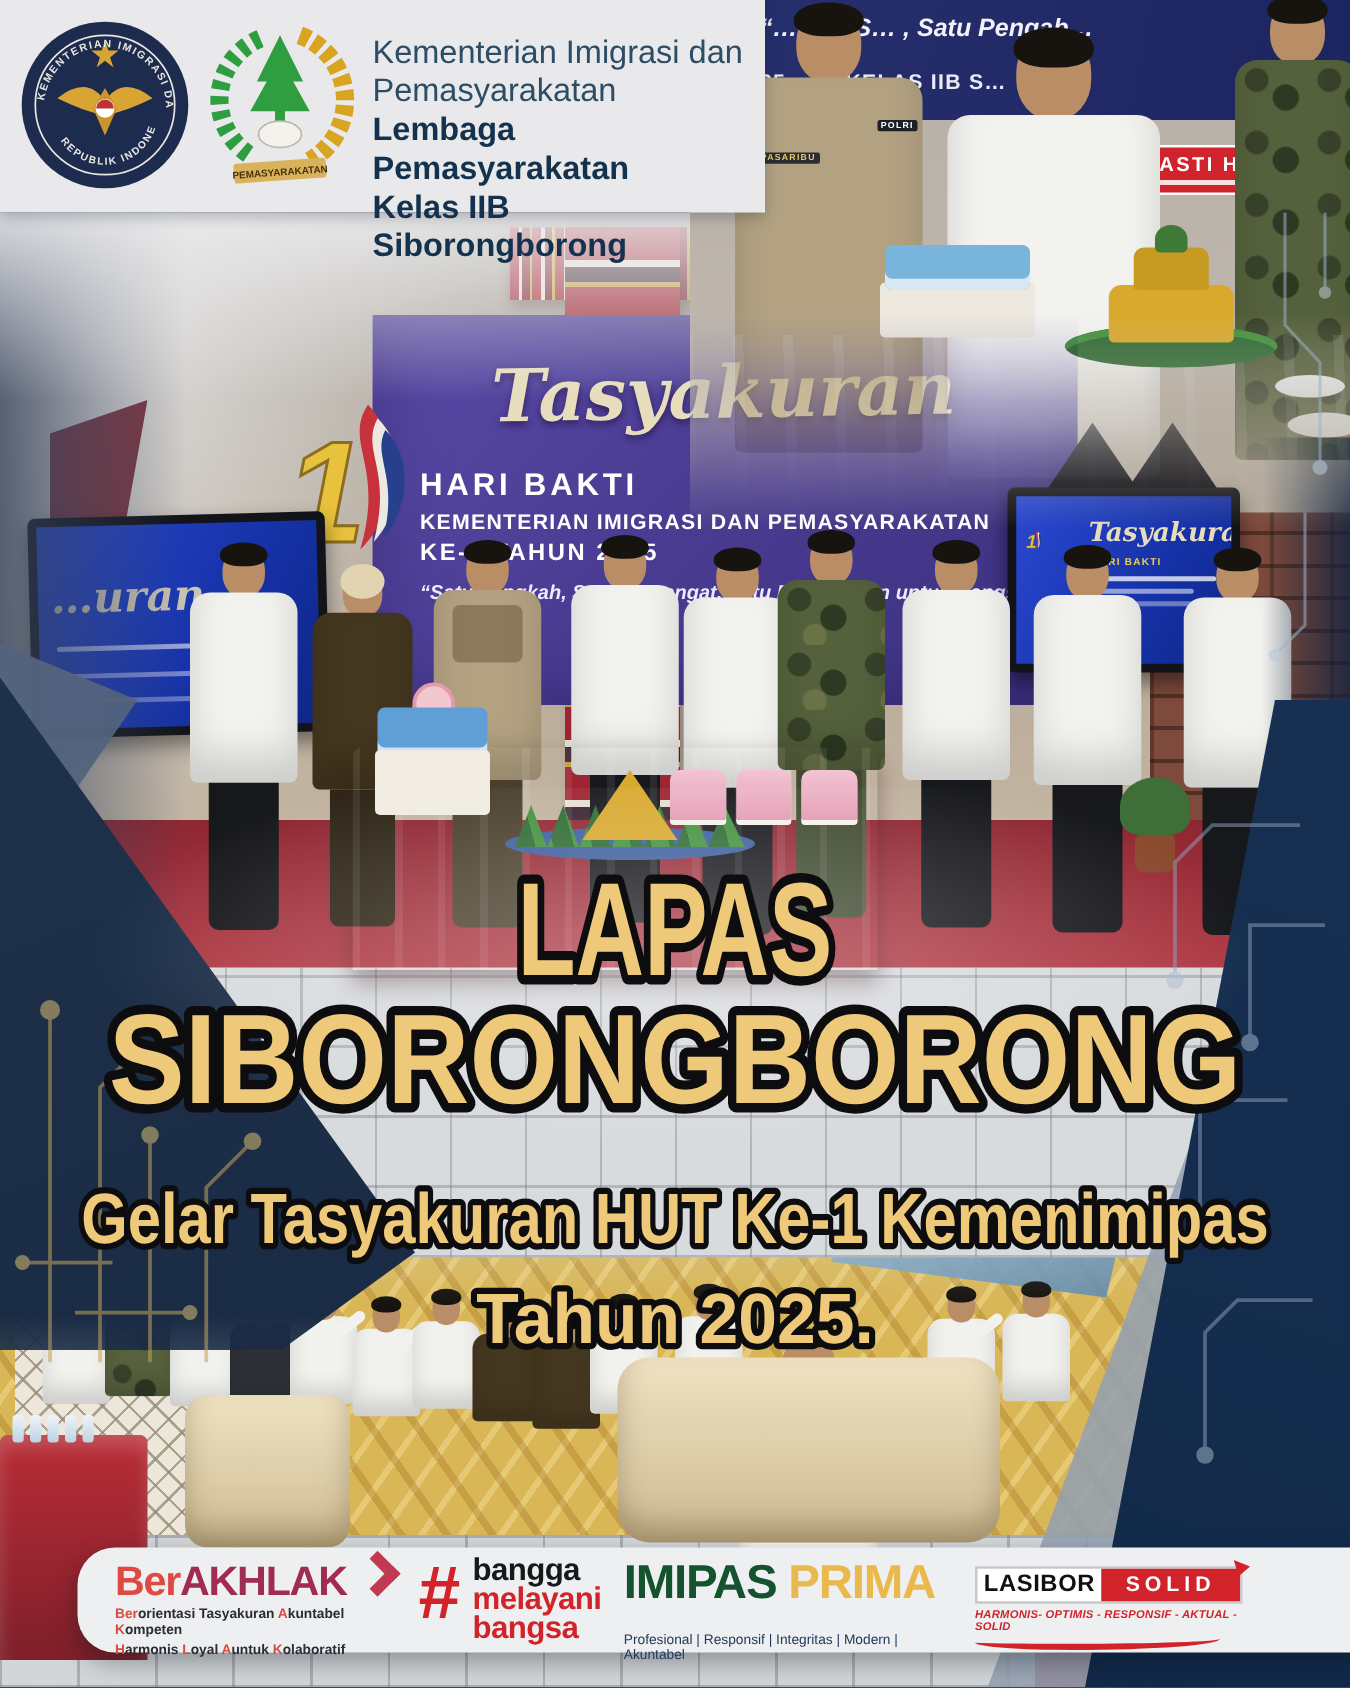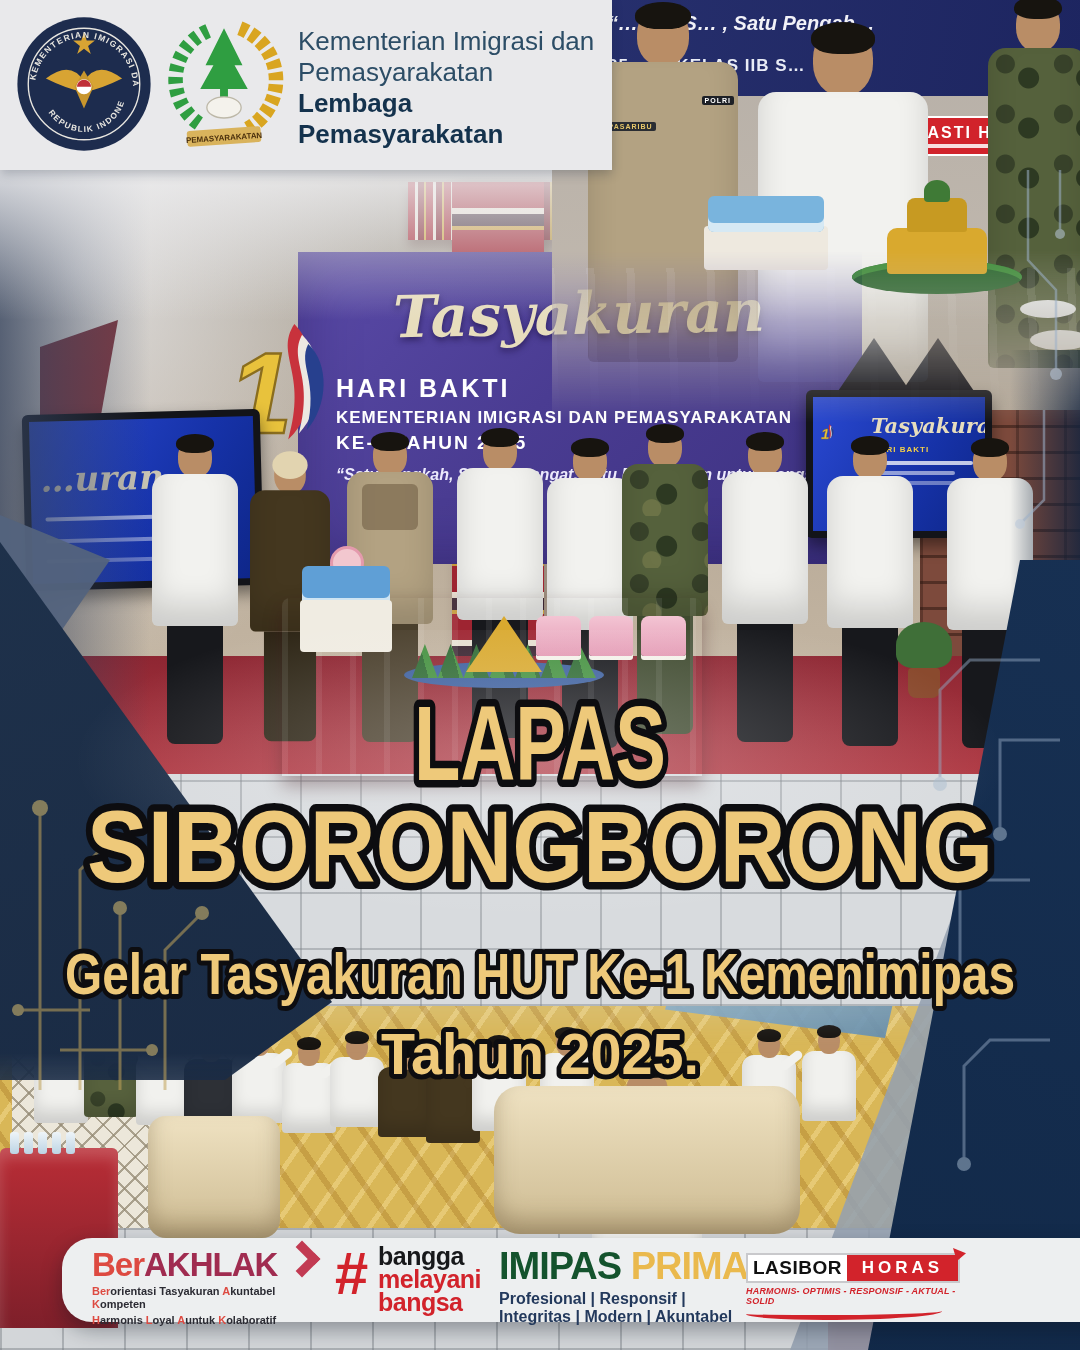--- a/index.html
+++ b/index.html
@@ -240,22 +240,22 @@
   .f-bangga{position:absolute;left:272px;top:2px;width:170px;height:80px;}
   .f-hash{position:absolute;left:0;top:4px;font-size:60px;font-weight:bold;font-style:italic;color:#d2232b;line-height:60px;}
   .f-bangga .w{position:absolute;left:44px;font-size:25px;font-weight:bold;line-height:24px;letter-spacing:-.5px;}
   .f-bangga .w1{top:4px;color:#17181a;}
   .f-bangga .w2{top:27px;color:#d2232b;}
   .f-bangga .w3{top:50px;color:#d2232b;}
   .f-imipas{position:absolute;left:437px;top:8px;width:250px;}
   .f-imipas .big{font-size:38px;font-weight:bold;letter-spacing:-1px;line-height:40px;}
   .f-imipas .big .seg-navy{color:#14532d;}
   .f-imipas .big .seg-gold{color:#eab94d;}
-  .f-imipas .tag{font-size:16px;font-weight:bold;color:#23395c;margin-top:4px;}
-  .f-lasibor{position:absolute;left:684px;top:15px;width:222px;}
+  .f-imipas .tag{font-size:11px;font-weight:normal;color:#23395c;margin-top:20px;}
+  .f-lasibor{position:absolute;left:718px;top:15px;width:222px;}
   .f-lbox{display:flex;align-items:stretch;border:2px solid #c9c9cc;background:#fff;width:210px;position:relative;}
   .f-lasibor .w1{font-size:19px;font-weight:bold;color:#111;padding:2px 5px;letter-spacing:.5px;}
   .f-lasibor .w2{font-size:17px;font-weight:bold;color:#fff;background:#d2232b;padding:3px 7px;letter-spacing:4px;flex:1;text-align:center;}
   .f-flag{position:absolute;right:-8px;top:-7px;width:13px;height:13px;background:#d2232b;
     clip-path:polygon(0 0,100% 40%,30% 100%);}
   .f-ltag{font-size:9px;font-weight:bold;font-style:italic;color:#d2232b;margin-top:3px;letter-spacing:.2px;}
   .f-swoosh{width:196px;height:10px;border-bottom:5px solid #d2232b;border-radius:0 0 60% 40%;margin-top:-1px;}
 </style>
 </head>
 <body>
@@ -611,20 +611,21 @@
       <ellipse cx="50" cy="72" rx="13" ry="8" fill="#f4f2ec" stroke="#bdb8a8" stroke-width="1"></ellipse>
       <g transform="rotate(-4 50 94)">
         <rect x="22" y="88" width="56" height="12" rx="2" fill="#d9b35c"></rect>
         <text x="50" y="97" font-size="6" text-anchor="middle" font-weight="bold" fill="#4a2f0c">PEMASYARAKATAN</text>
       </g>
     </svg>
     <div class="h-text">
       <div class="h-l1">Kementerian Imigrasi dan</div>
       <div class="h-l2">Pemasyarakatan</div>
       <div class="h-l3">Lembaga Pemasyarakatan</div>
+      <div class="h-l4">Kelas IIB Siborongborong</div>
     </div>
   </div>
 
   <div class="title-haze"></div>
   <svg class="svg-title" style="top:676px;width:1080px;height:132px" viewBox="0 0 1080 132">
     <text x="540" y="104" text-anchor="middle" font-size="106" stroke-width="15" textLength="252" lengthAdjust="spacingAndGlyphs">LAPAS</text>
   </svg>
   <svg class="svg-title" style="top:778px;width:1080px;height:132px" viewBox="0 0 1080 132">
     <text x="540" y="104" text-anchor="middle" font-size="102" stroke-width="15" textLength="906" lengthAdjust="spacingAndGlyphs">SIBORONGBORONG</text>
   </svg>
@@ -648,20 +649,20 @@
       <div class="w w2">melayani</div>
       <div class="w w3">bangsa</div>
     </div>
     <div class="f-imipas">
       <div class="big"><span class="seg-navy">IMIPAS </span><span class="seg-gold">PRIMA</span></div>
       <div class="tag">Profesional | Responsif | Integritas | Modern | Akuntabel</div>
     </div>
     <div class="f-lasibor">
       <div class="f-lbox">
         <span class="w1">LASIBOR</span>
-        <span class="w2">HORAS</span>
+        <span class="w2">SOLID</span>
         <span class="f-flag"></span>
       </div>
       <div class="f-ltag">HARMONIS- OPTIMIS - RESPONSIF - AKTUAL - SOLID</div>
       <div class="f-swoosh"></div>
     </div>
   </div>
 </div>
 
 </body></html>

